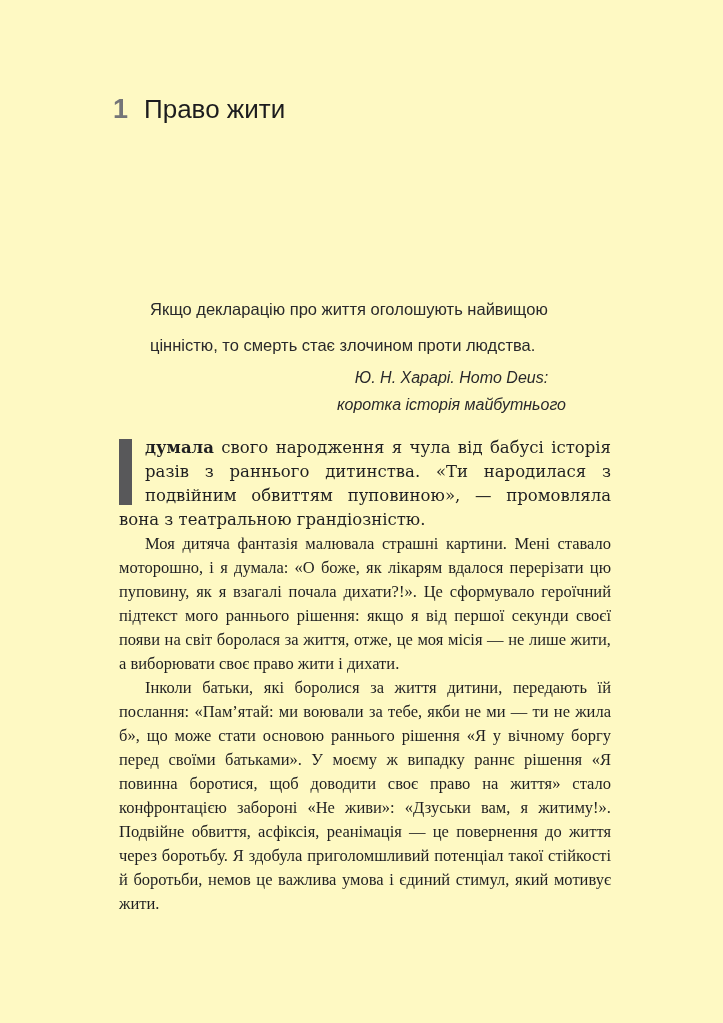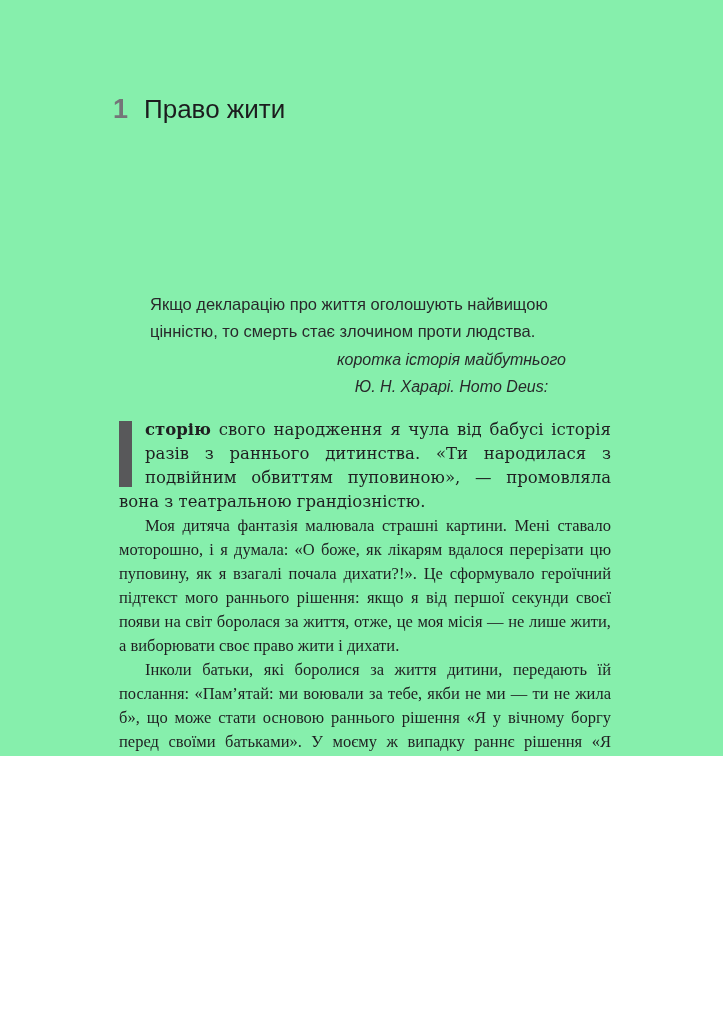--- a/index.html
+++ b/index.html
@@ -3,22 +3,22 @@
 <meta charset="utf-8">
 <style>
   html, body {
     margin: 0;
     padding: 0;
     background: #ffffff;
   }
   .page {
     position: relative;
     width: 723px;
-    height: 756px;
-    background: #86efac;
+    height: 1023px;
+    background: #fef9c3;
     overflow: hidden;
     font-family: "DejaVu Serif", serif;
     color: #1f1f21;
   }
   .content {
     position: absolute;
     left: 119px;
     top: 0;
     width: 492px;
   }
@@ -46,21 +46,21 @@
   
   .epigraph {
     margin-top: 163px;
     margin-left: 31px;
     width: 461px;
   }
   .epigraph-text {
     margin: 0;
     font-family: "Liberation Sans", sans-serif;
     font-size: 16.5px;
-    line-height: 27px;
+    line-height: 36px;
     color: #29292b;
   }
   .attribution {
     margin-top: 1px;
     margin-left: auto;
     margin-right: 45px;
     width: fit-content;
     text-align: center;
     font-family: "Liberation Sans", sans-serif;
     font-style: italic;
@@ -108,27 +108,27 @@
 <div class="page">
   <div class="content">
 
     <div class="chapter-heading">
       <span class="chapter-number">1</span><span class="chapter-title">Право жити</span>
     </div>
 
     <div class="epigraph">
       <p class="epigraph-text">Якщо декларацію про життя оголошують найвищою цінністю, то смерть стає злочином проти людства.</p>
       <div class="attribution">
+        <div>Ю. Н. Харарі. Homo Deus:</div>
         <div>коротка історія майбутнього</div>
-        <div>Ю. Н. Харарі. Homo Deus:</div>
       </div>
     </div>
 
     <div class="body-text">
       <p>
-        <span class="drop-cap"><span class="drop-cap-letter">І</span></span><span class="lead-bold">сторію</span><span> свого народження я чула від бабусі історія разів з раннього дитинства. «Ти народилася з подвійним обвиттям пуповиною», — промовляла вона з театральною грандіозністю.</span>
+        <span class="drop-cap"><span class="drop-cap-letter">І</span></span><span class="lead-bold">думала</span><span> свого народження я чула від бабусі історія разів з раннього дитинства. «Ти народилася з подвійним обвиттям пуповиною», — промовляла вона з театральною грандіозністю.</span>
       </p>
       <p class="para-indent">Моя дитяча фантазія малювала страшні картини. Мені ставало моторошно, і я думала: «О боже, як лікарям вдалося перерізати цю пуповину, як я взагалі почала дихати?!». Це сформувало героїчний підтекст мого раннього рішення: якщо я від першої секунди своєї появи на світ боролася за життя, отже, це моя місія — не лише жити, а виборювати своє право жити і дихати.</p>
       <p class="para-indent">Інколи батьки, які боролися за життя дитини, передають їй послання: «Пам’ятай: ми воювали за тебе, якби не ми — ти не жила б», що може стати основою раннього рішення «Я у вічному боргу перед своїми батьками». У моєму ж випадку раннє рішення «Я повинна боротися, щоб доводити своє право на життя» стало конфронтацією забороні «Не живи»: «Дзуськи вам, я житиму!». Подвійне обвиття, асфіксія, реанімація — це повернення до життя через боротьбу. Я здобула приголомшливий потенціал такої стійкості й боротьби, немов це важлива умова і єдиний стимул, який мотивує жити.</p>
     </div>
 
   </div>
 </div>
 
 </body></html>

